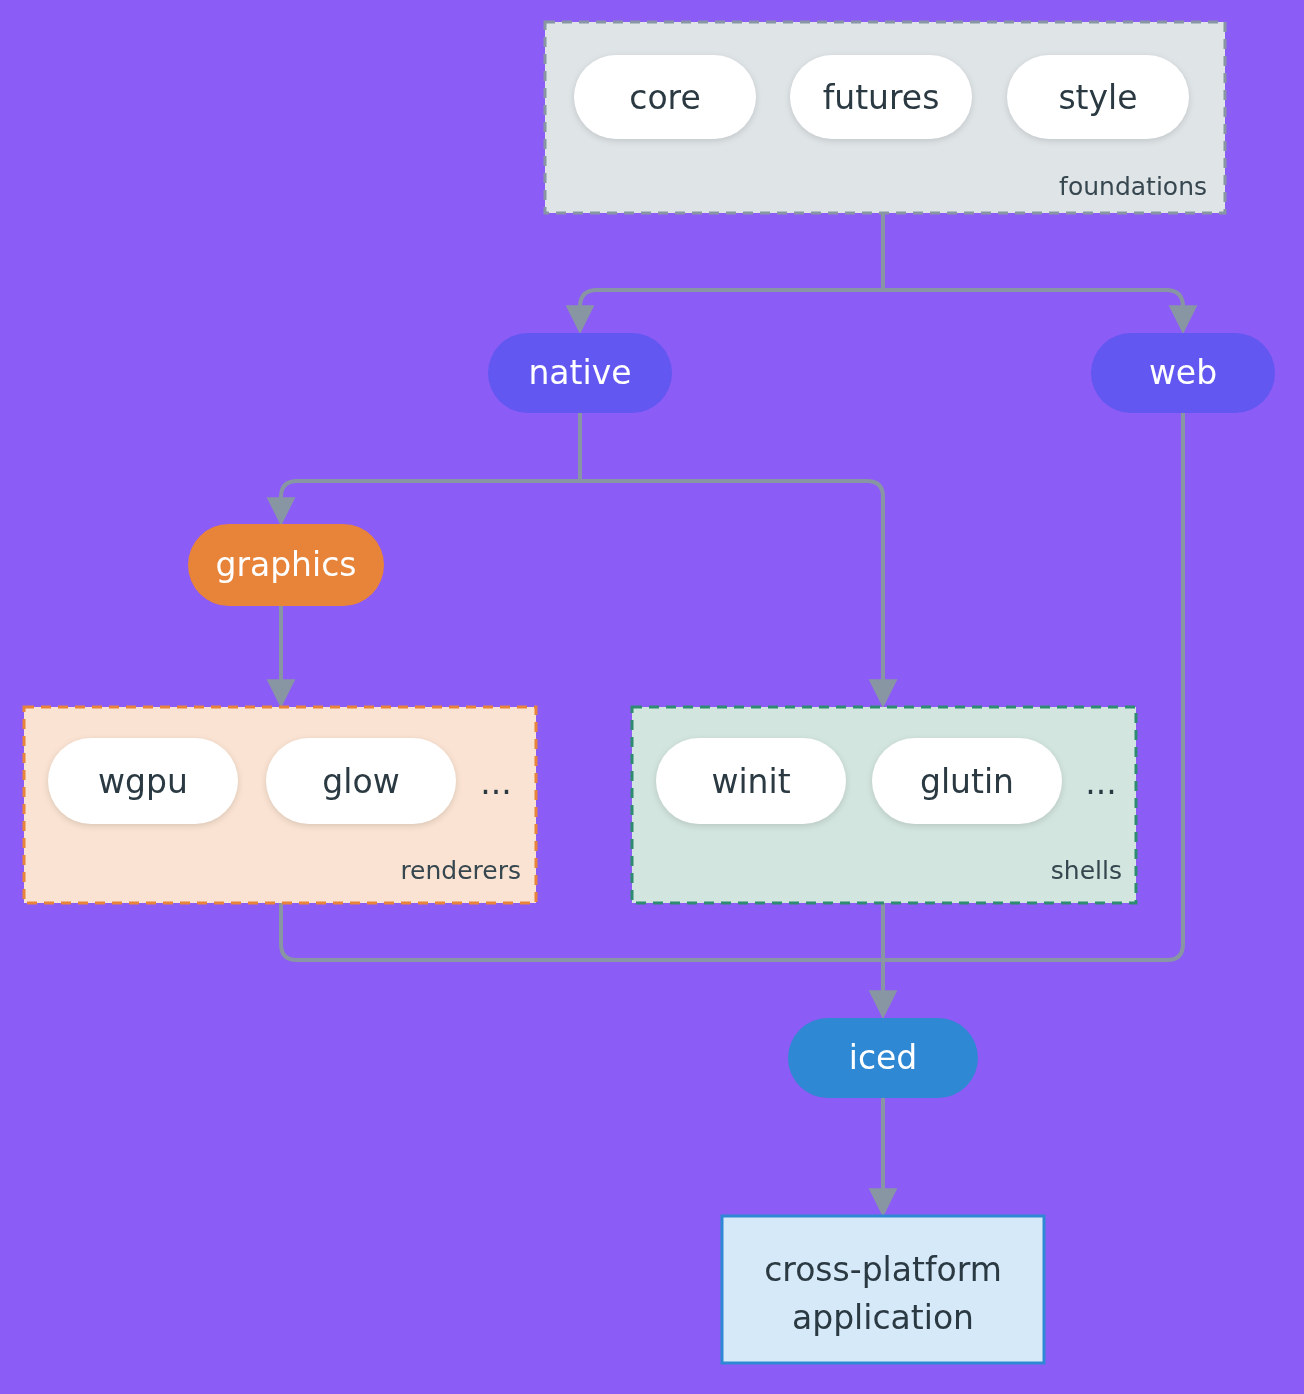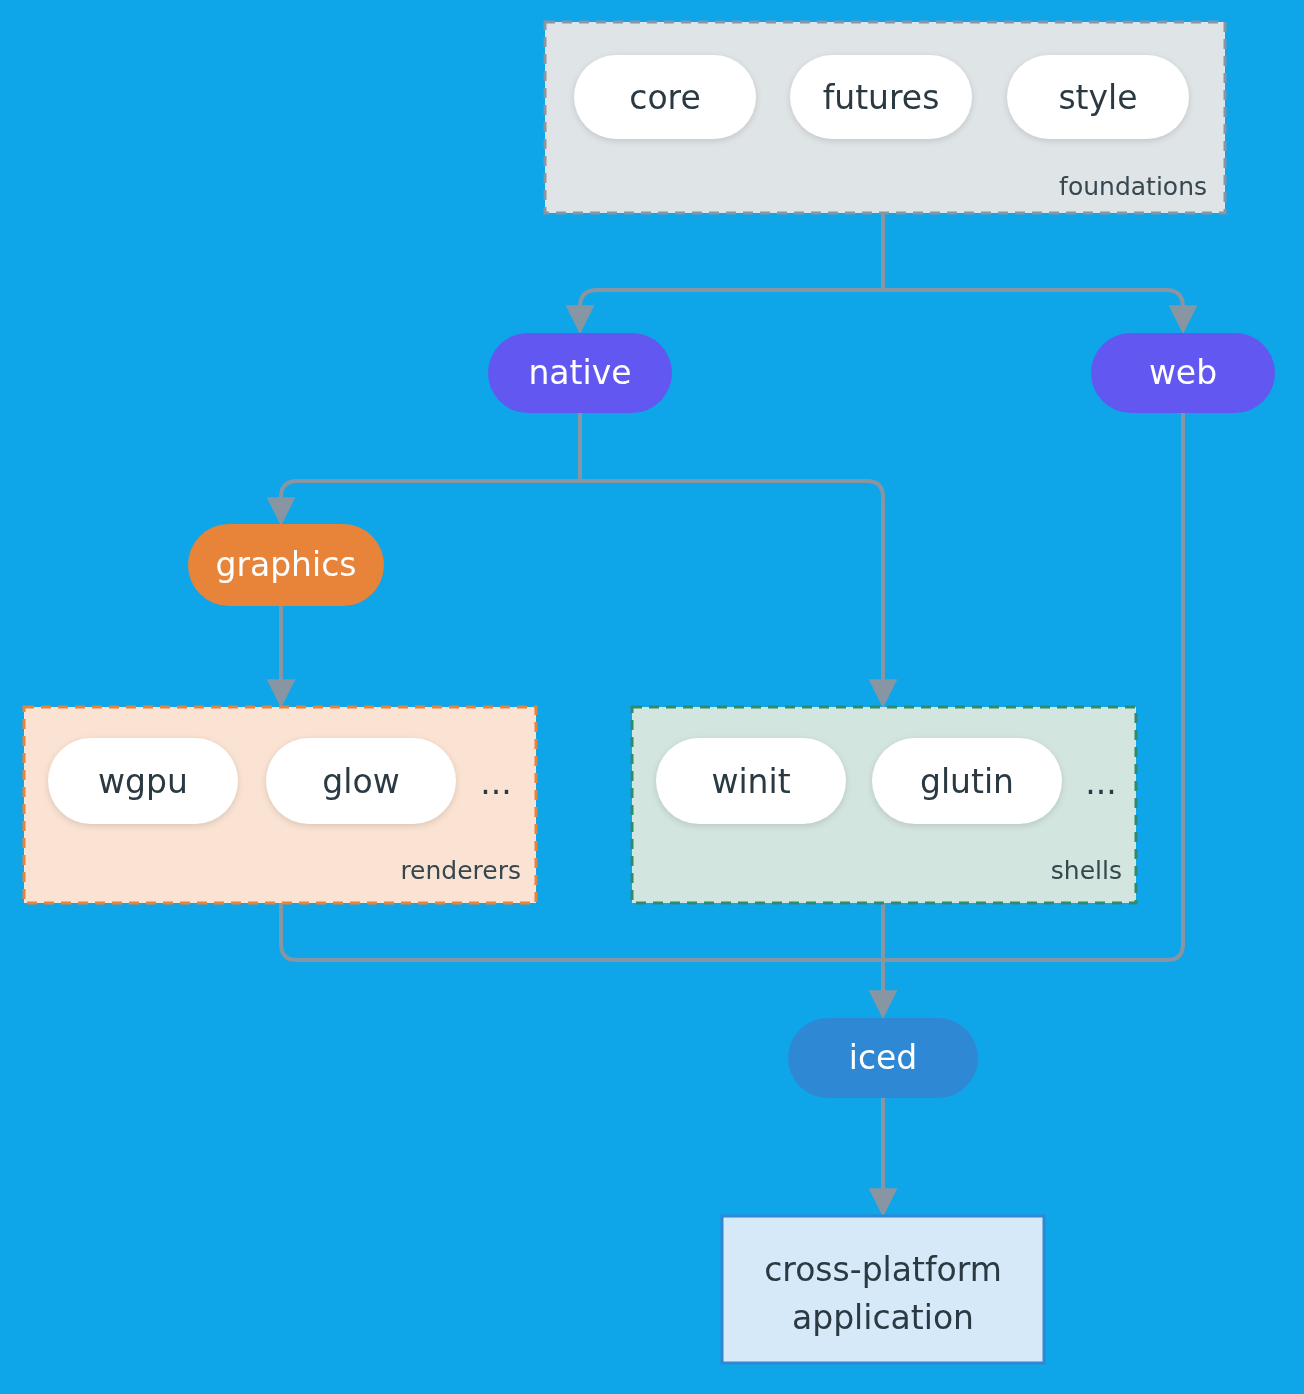--- a/index.html
+++ b/index.html
@@ -10,21 +10,21 @@
   body {
     width: 1304px;
     height: 1394px;
     font-family: "DejaVu Sans", sans-serif;
     overflow: hidden;
   }
   #diagram-root {
     position: relative;
     width: 1304px;
     height: 1394px;
-    background: #0ea5e9;
+    background: #8b5cf6;
   }
   svg.layer {
     position: absolute;
     top: 0;
     left: 0;
     width: 1304px;
     height: 1394px;
   }
   .grp-label {
     font-size: 25px;

